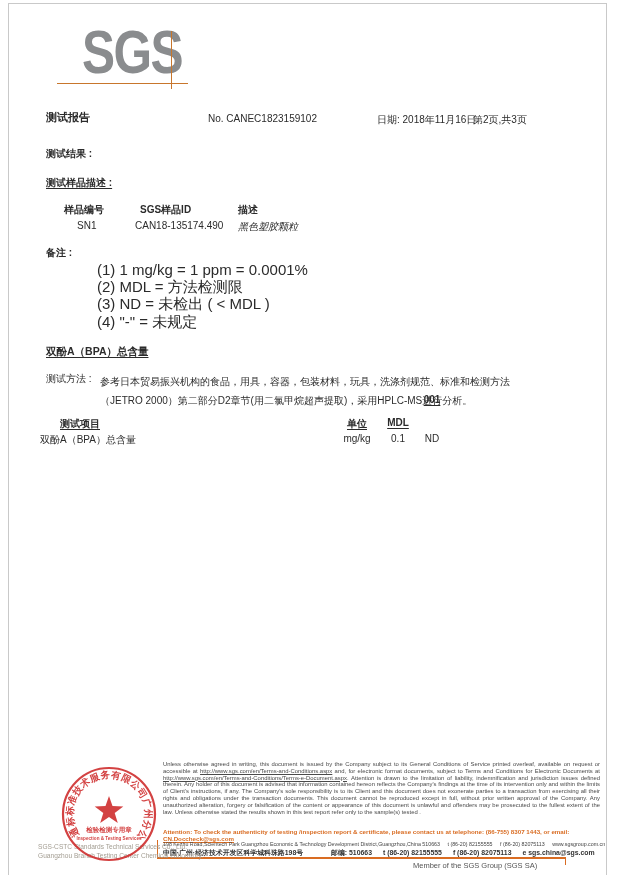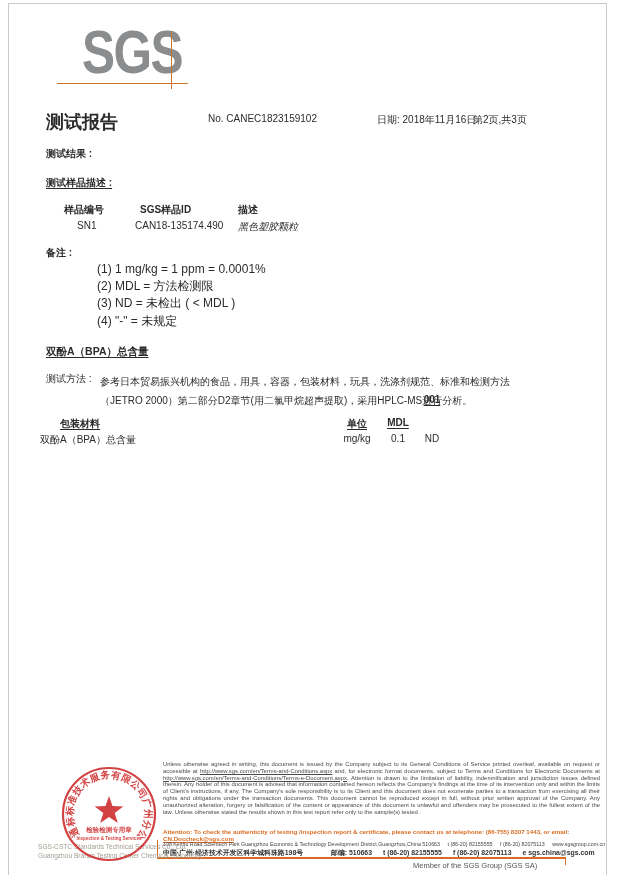--- a/index.html
+++ b/index.html
@@ -14,38 +14,38 @@
     border-top:1px solid #c9c9c9;border-left:1px solid #c9c9c9;border-right:1px solid #c9c9c9;
   }
   
   .logo{
     left:82px;top:21px;font-size:62px;font-weight:700;color:#8a8c8e;
     letter-spacing:-2px;line-height:62px;transform:scale(.8,1);transform-origin:left top;
   }
   .logo-hline{left:57px;top:83px;width:131px;height:1px;background:#c8762c;}
   .logo-vline{left:171px;top:31px;width:1px;height:58px;background:#c8762c;}
   
-  .doc-title{left:46px;top:110px;font-size:18px;font-weight:700;}
+  .doc-title{left:46px;top:110px;font-size:11px;font-weight:700;}
   .rep-no{left:200px;top:113px;font-size:10px;padding-left:8px;}
   .rep-date{left:377px;top:113px;font-size:10px;}
   .rep-page{left:473px;top:113px;font-size:10px;}
   .body-text{font-size:10px;}
   .bold{font-weight:700;}
   .ul{text-decoration:underline;text-underline-offset:2px;}
   .results-label{left:46px;top:147px;}
   .sample-heading{left:46px;top:176px;}
   
   .st-h1{left:64px;top:203px;}
   .st-h2{left:132px;top:203px;margin-left:8px;}
   .st-h3{left:238px;top:203px;}
   .st-v1{left:77px;top:220px;}
   .st-v2{left:135px;top:220px;}
   .st-v3{left:238px;top:220px;font-style:italic;}
   .notes-label{left:46px;top:246px;}
-  .notes{left:97px;top:261px;font-size:12px;line-height:17.2px;}
+  .notes{left:97px;top:261px;font-size:15px;line-height:17.2px;}
   .bpa-heading{left:46px;top:345px;font-size:10.5px;}
   .method-label{left:46px;top:372px;}
   .method-text{left:100px;top:372px;width:448px;font-size:10px;line-height:19px;}
   
   .rt-h-item{left:60px;top:417px;}
   .rt-h-unit{left:340px;top:417px;width:34px;text-align:center;}
   .rt-h-mdl{left:384px;top:417px;width:28px;text-align:center;}
   .rt-h-001{left:418px;top:394px;width:28px;text-align:center;}
   .rt-v-item{left:40px;top:433px;}
   .rt-v-unit{left:340px;top:433px;width:34px;text-align:center;}
@@ -105,21 +105,21 @@
   <div>(1) 1 mg/kg = 1 ppm = 0.0001%</div>
   <div>(2) MDL = 方法检测限</div>
   <div>(3) ND = 未检出 ( &lt; MDL )</div>
   <div>(4) "-" = 未规定</div>
 </div>
 
 <div class="abs bpa-heading bold ul">双酚A（BPA）总含量</div>
 <div class="abs method-label body-text">测试方法 :</div>
 <div class="abs method-text">参考日本贸易振兴机构的食品，用具，容器，包装材料，玩具，洗涤剂规范、标准和检测方法（JETRO 2000）第二部分D2章节(用二氯甲烷超声提取)，采用HPLC-MS进行分析。</div>
 
-<div class="abs rt-h-item body-text bold ul">包装材料</div>
+<div class="abs rt-h-item body-text bold ul">测试项目</div>
 <div class="abs rt-h-unit body-text bold ul">单位</div>
 <div class="abs rt-h-mdl body-text bold ul">MDL</div>
 <div class="abs rt-h-001 body-text bold ul">001</div>
 <div class="abs rt-v-item body-text">双酚A（BPA）总含量</div>
 <div class="abs rt-v-unit body-text">mg/kg</div>
 <div class="abs rt-v-mdl body-text">0.1</div>
 <div class="abs rt-v-001 body-text">ND</div>
 
 <div class="abs lab-en">SGS-CSTC Standards Technical Services Co., Ltd.</div>
 <div class="abs lab-branch">Guangzhou Branch Testing Center Chemical Laboratory.</div>

